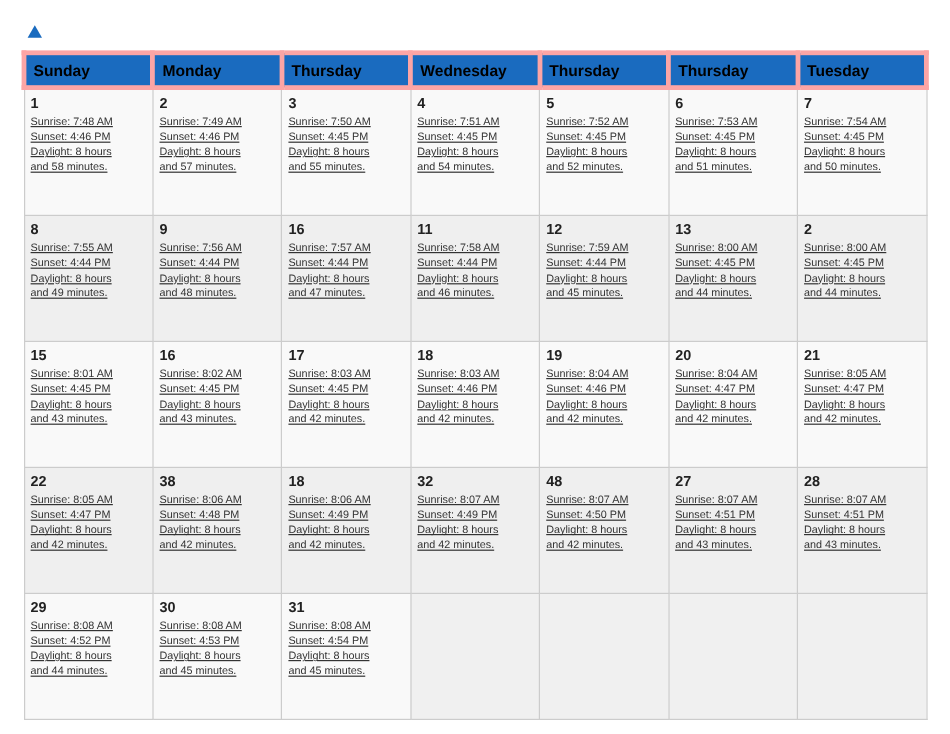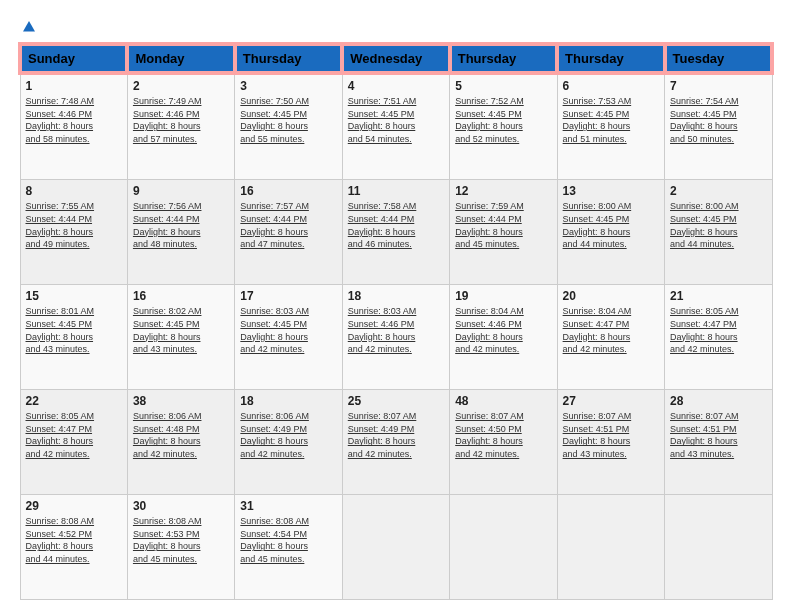--- a/index.html
+++ b/index.html
@@ -231,21 +231,21 @@
       </td>
           <td>
         <span class="day-number">38</span>
         <span class="day-info">Sunrise: 8:06 AM<br>Sunset: 4:48 PM<br>Daylight: 8 hours<br>and 42 minutes.</span>
       </td>
           <td>
         <span class="day-number">18</span>
         <span class="day-info">Sunrise: 8:06 AM<br>Sunset: 4:49 PM<br>Daylight: 8 hours<br>and 42 minutes.</span>
       </td>
           <td>
-        <span class="day-number">25</span>
+        <span class="day-number">32</span>
         <span class="day-info">Sunrise: 8:07 AM<br>Sunset: 4:49 PM<br>Daylight: 8 hours<br>and 42 minutes.</span>
       </td>
           <td>
         <span class="day-number">48</span>
         <span class="day-info">Sunrise: 8:07 AM<br>Sunset: 4:50 PM<br>Daylight: 8 hours<br>and 42 minutes.</span>
       </td>
           <td>
         <span class="day-number">27</span>
         <span class="day-info">Sunrise: 8:07 AM<br>Sunset: 4:51 PM<br>Daylight: 8 hours<br>and 43 minutes.</span>
       </td>

